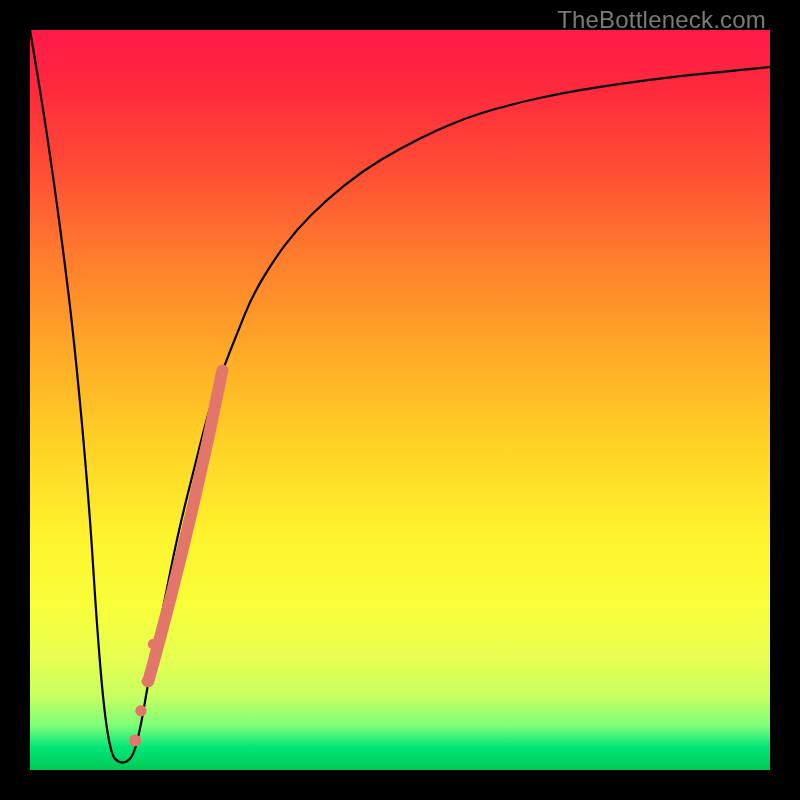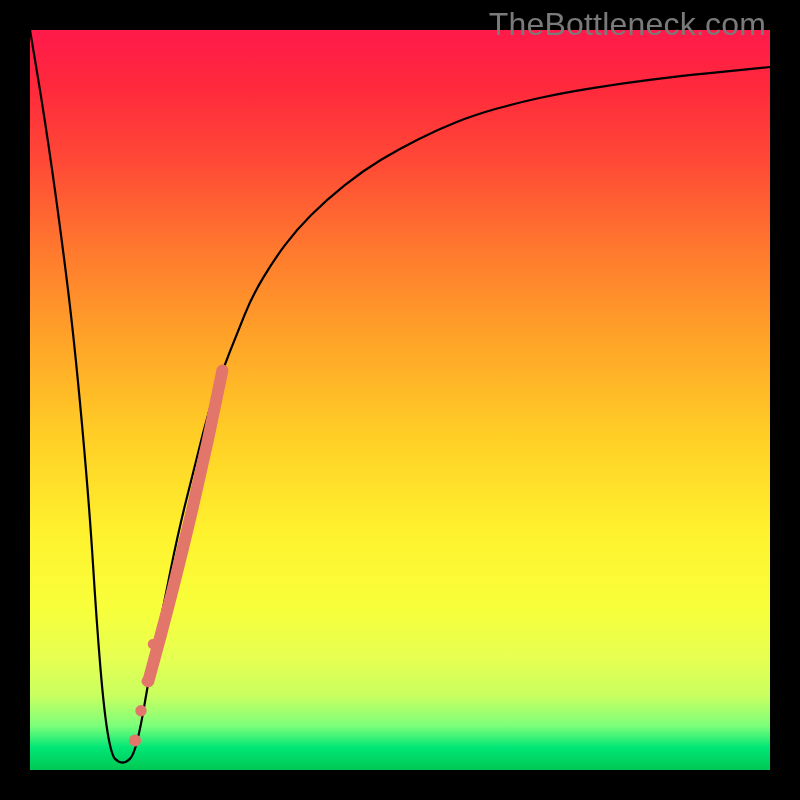--- a/index.html
+++ b/index.html
@@ -38,21 +38,21 @@
       #7dff7a 94%,
       #00e676 97%,
       #00c853 100%
     );
   }
   .watermark {
     position: absolute;
     top: 6px;
     right: 34px;
     color: #7a7a7a;
-    font-size: 32px;
+    font-size: 24px;
     letter-spacing: 0.2px;
     font-weight: 500;
     user-select: none;
   }
   svg.overlay {
     position: absolute;
     left: 30px;
     top: 30px;
     width: 740px;
     height: 740px;

